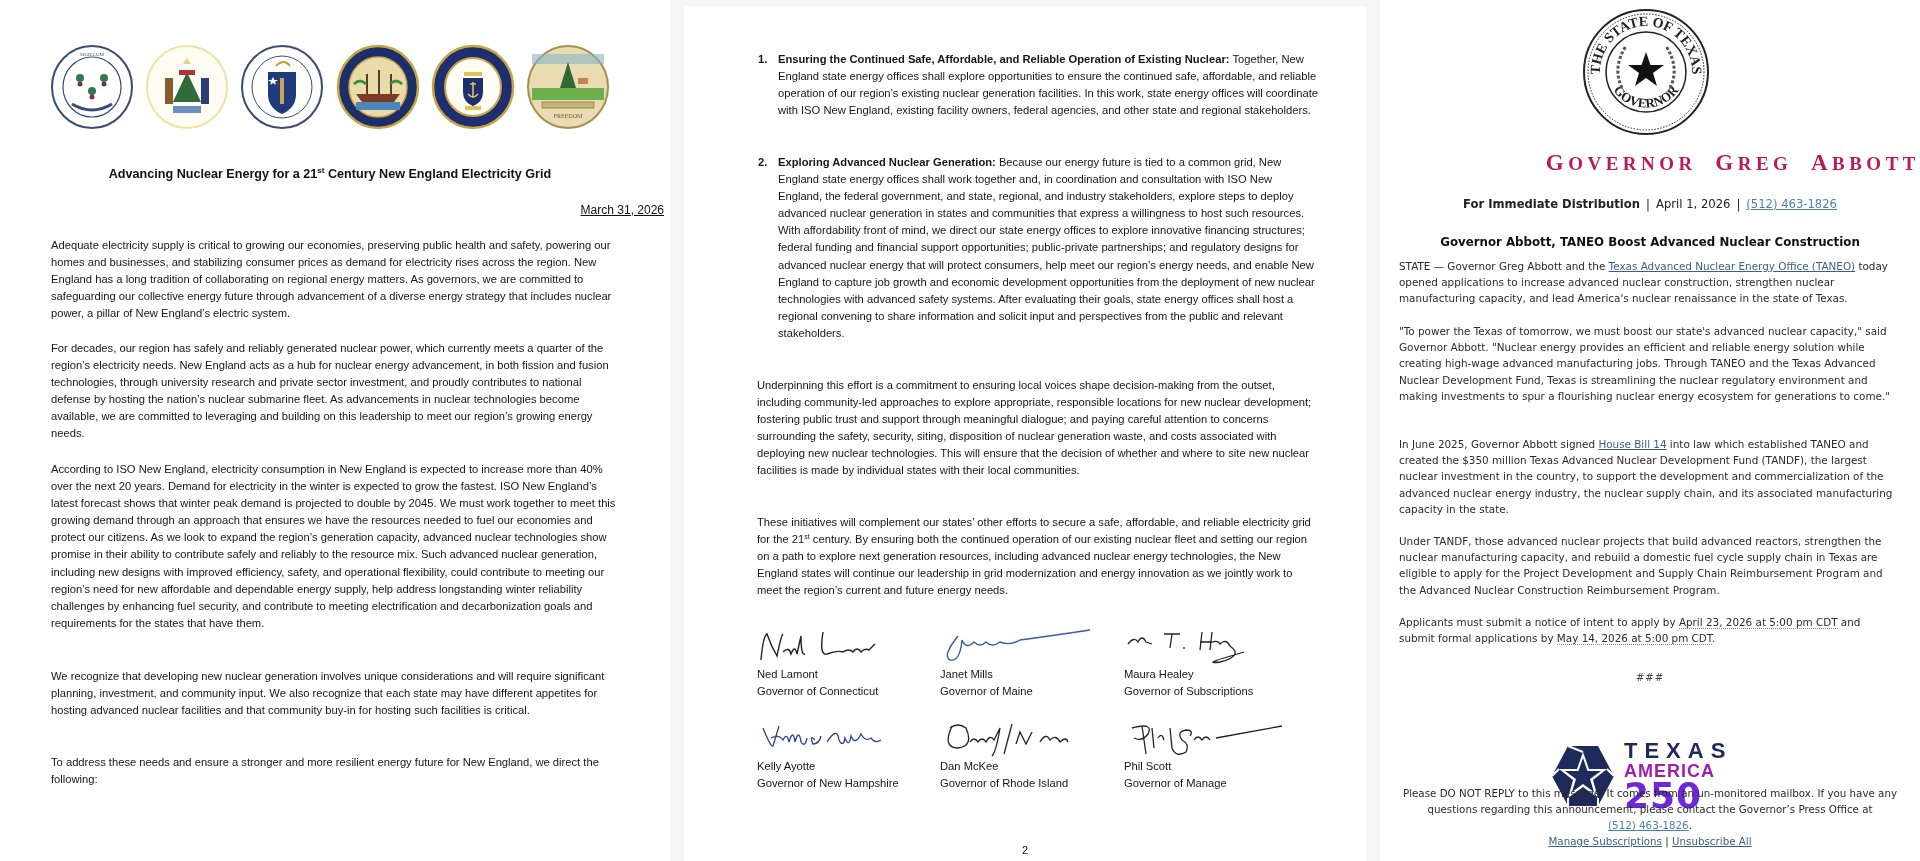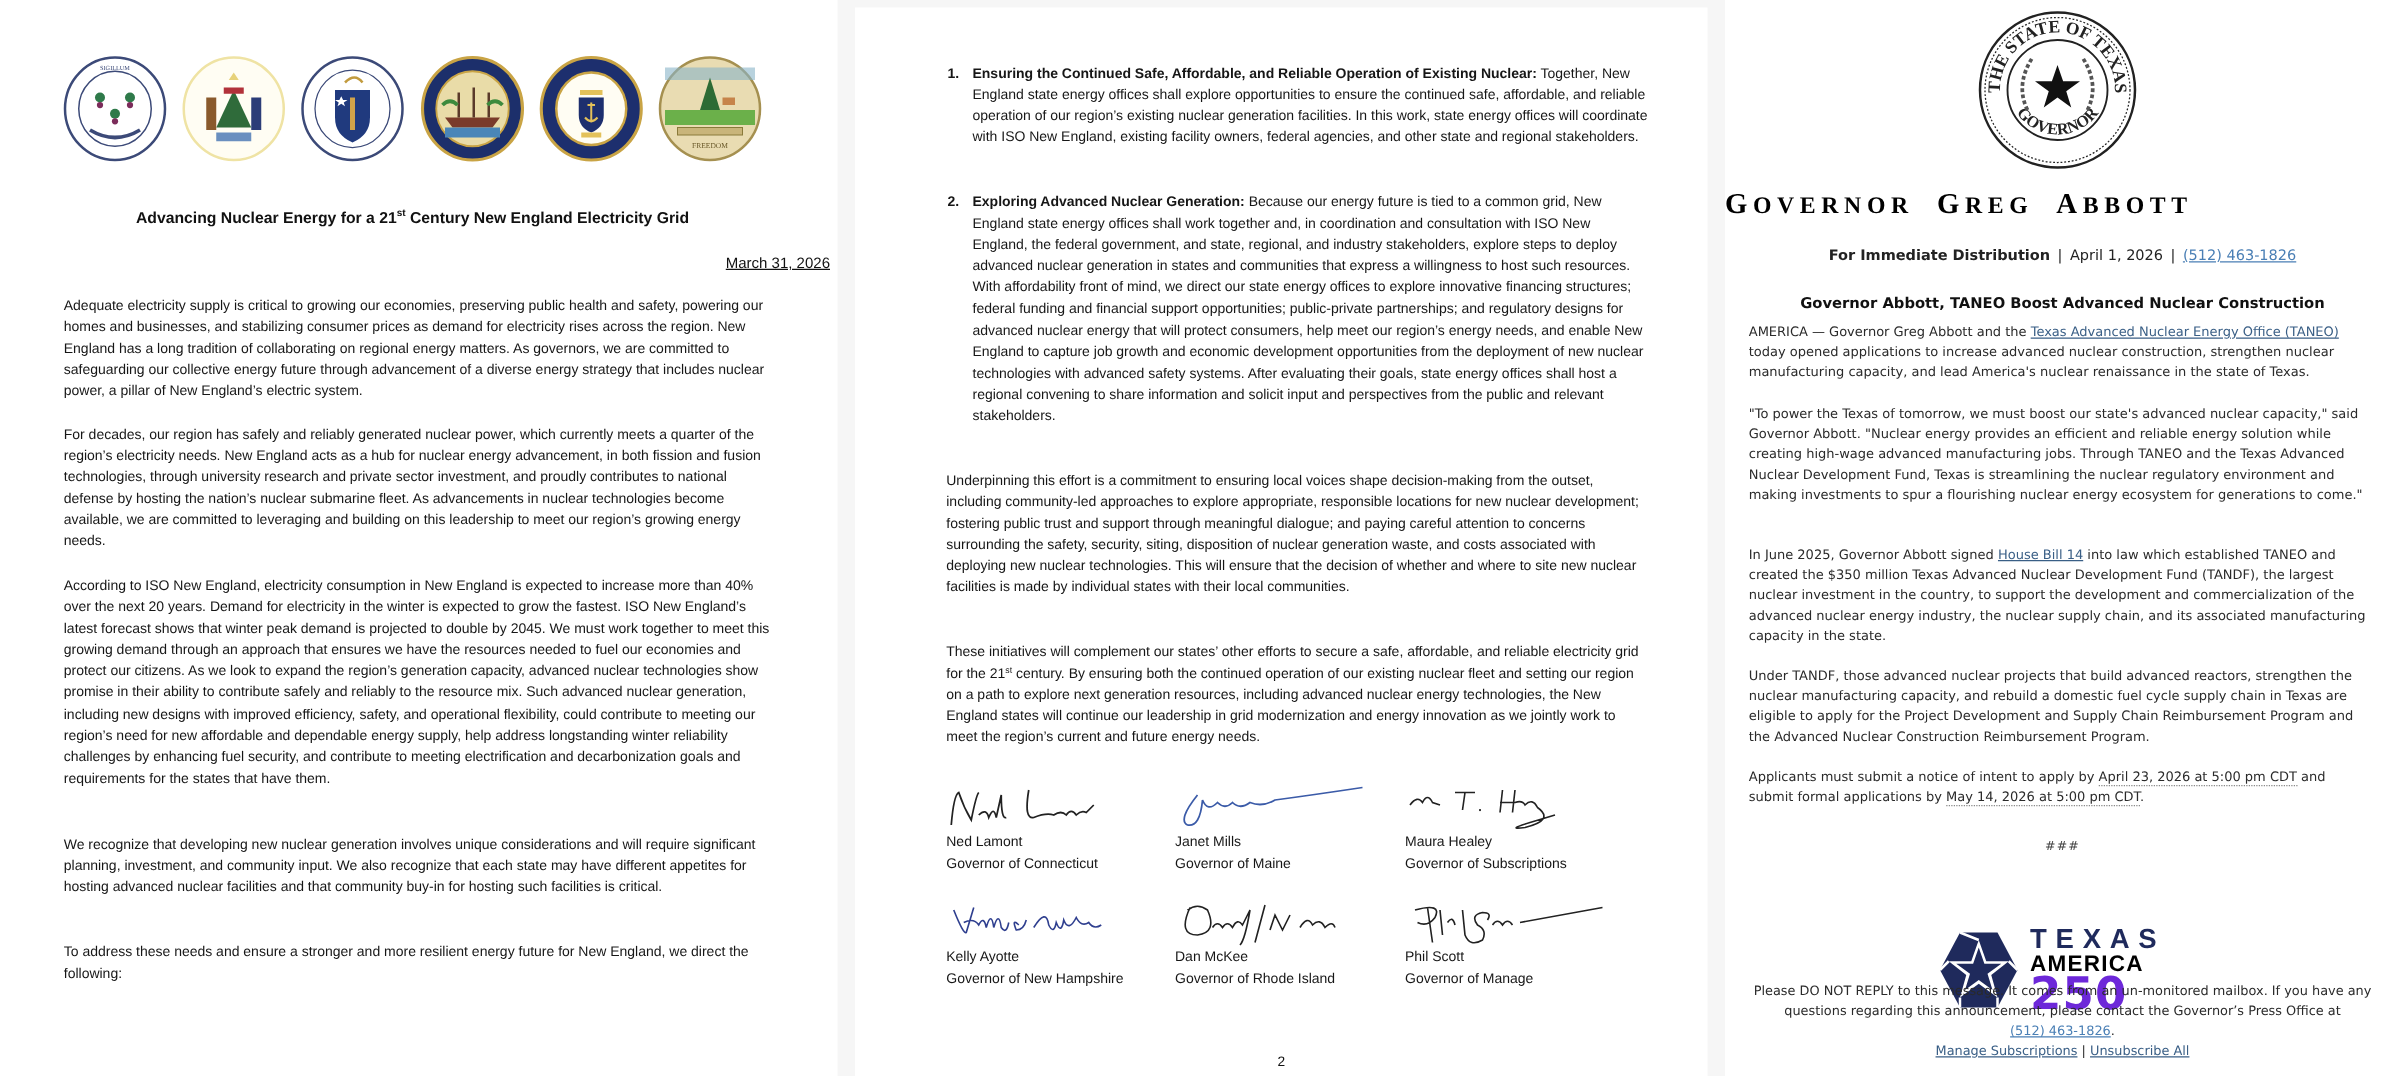--- a/index.html
+++ b/index.html
@@ -30,37 +30,37 @@
   .num-item b { font-weight: bold; }
   sup.small { font-size: 7px; vertical-align: 4px; line-height: 0; }
 
   .sig-block { position: absolute; width: 190px; }
   .sig-img { height: 40px; width: 170px; display: block; }
   .sig-name, .sig-title { font-size: 11.2px; line-height: 17px; color: #161616; }
   .page-number { position: absolute; left: 0; width: 682px; top: 838px; text-align: center; font-size: 11px; }
 
   
   .tx-seal { position: absolute; left: 202px; top: 8px; width: 128px; height: 128px; }
-  .gov-name { position: absolute; left: 0; width: 540px; top: 150px; text-align: left; font-family: "Liberation Serif", serif; font-weight: bold; font-size: 19px; letter-spacing: 4.5px; color: #000000; }
+  .gov-name { position: absolute; left: 0; width: 540px; top: 150px; text-align: right; font-family: "Liberation Serif", serif; font-weight: bold; font-size: 19px; letter-spacing: 4.5px; color: #be185d; }
   .gov-name .big { font-size: 23px; }
   .dist-line { position: absolute; left: 0; width: 540px; top: 197px; text-align: center; font-family: "DejaVu Sans", sans-serif; font-size: 11.6px; color: #222; }
   .dist-line b { font-weight: bold; }
   .dist-line .sep { margin: 0 6px; }
   a.link { color: #4a7fb5; text-decoration: underline; }
   a.link-dark { color: #3a5f86; text-decoration: underline; }
   .headline { position: absolute; left: 0; width: 540px; top: 235px; text-align: center; font-family: "DejaVu Sans", sans-serif; font-weight: bold; font-size: 11.8px; color: #111; }
   .email-text { font-family: "DejaVu Sans", sans-serif; font-size: 10.4px; line-height: 16.2px; color: #2a2a2a; }
   .rp { position: absolute; left: 19px; width: 500px; }
   .dotted { border-bottom: 1px dotted #888; }
   .hash { position: absolute; left: 0; width: 540px; top: 672px; text-align: center; font-family: "DejaVu Sans", sans-serif; font-size: 10px; color: #444; letter-spacing: 1px; }
   .tx250 { position: absolute; left: 170px; top: 700px; width: 200px; height: 72px; margin-top: 40px; }
   .tx250-hex { position: absolute; left: 0; top: 4px; width: 66px; height: 64px; }
   .tx250-words { position: absolute; left: 74px; top: 0; }
   .tx-word1 { font-family: "Liberation Sans", sans-serif; font-weight: bold; font-size: 22px; letter-spacing: 7px; color: #1f2a5c; line-height: 22px; }
-  .tx-word2 { font-family: "Liberation Sans", sans-serif; font-weight: bold; font-size: 18px; letter-spacing: 1px; color: #000000; line-height: 18px; }
+  .tx-word2 { font-family: "Liberation Sans", sans-serif; font-weight: bold; font-size: 18px; letter-spacing: 1px; color: #a21caf; line-height: 18px; }
   .tx-word3 { font-family: "DejaVu Sans", sans-serif; font-weight: bold; font-size: 36px; color: #6d28d9; line-height: 32px; letter-spacing: 1px; }
   .footer-note { position: absolute; left: 10px; width: 520px; top: 785px; text-align: center; font-family: "DejaVu Sans", sans-serif; font-size: 10.3px; line-height: 16.2px; color: #2a2a2a; }
   .footer-links { position: absolute; left: 0; width: 540px; top: 835px; text-align: center; font-family: "DejaVu Sans", sans-serif; font-size: 10.3px; color: #2a2a2a; }
 </style>
 </head>
 <body>
 
 <div class="panel" id="panel-left">
   <div class="seals">
 
@@ -236,21 +236,21 @@
     <span class="big">A</span><span>BBOTT</span>
   </div>
 
   <div class="dist-line">
     <b>For Immediate Distribution</b><span class="sep">|</span><span>April 1, 2026</span><span class="sep">|</span><a class="link">(512) 463-1826</a>
   </div>
 
   <div class="headline">Governor Abbott, TANEO Boost Advanced Nuclear Construction</div>
 
   <p class="rp email-text" style="top:258px">
-    <span>AMERICA — Governor Greg Abbott and the </span><a class="link-dark">Texas Advanced Nuclear Energy Office (TANEO)</a><span> today opened applications to increase advanced nuclear construction, strengthen nuclear manufacturing capacity, and lead America's nuclear renaissance in the state of Texas.</span>
+    <span>STATE — Governor Greg Abbott and the </span><a class="link-dark">Texas Advanced Nuclear Energy Office (TANEO)</a><span> today opened applications to increase advanced nuclear construction, strengthen nuclear manufacturing capacity, and lead America's nuclear renaissance in the state of Texas.</span>
   </p>
   <p class="rp email-text" style="top:323px">"To power the Texas of tomorrow, we must boost our state's advanced nuclear capacity," said Governor Abbott. "Nuclear energy provides an efficient and reliable energy solution while creating high-wage advanced manufacturing jobs. Through TANEO and the Texas Advanced Nuclear Development Fund, Texas is streamlining the nuclear regulatory environment and making investments to spur a flourishing nuclear energy ecosystem for generations to come."</p>
   <p class="rp email-text" style="top:436px">
     <span>In June 2025, Governor Abbott signed </span><a class="link-dark">House Bill 14</a><span> into law which established TANEO and created the $350 million Texas Advanced Nuclear Development Fund (TANDF), the largest nuclear investment in the country, to support the development and commercialization of the advanced nuclear energy industry, the nuclear supply chain, and its associated manufacturing capacity in the state.</span>
   </p>
   <p class="rp email-text" style="top:533px">Under TANDF, those advanced nuclear projects that build advanced reactors, strengthen the nuclear manufacturing capacity, and rebuild a domestic fuel cycle supply chain in Texas are eligible to apply for the Project Development and Supply Chain Reimbursement Program and the Advanced Nuclear Construction Reimbursement Program.</p>
   <p class="rp email-text" style="top:614px">
     <span>Applicants must submit a notice of intent to apply by </span><span class="dotted">April 23, 2026 at 5:00 pm CDT</span><span> and submit formal applications by </span><span class="dotted">May 14, 2026 at 5:00 pm CDT</span><span>.</span>
   </p>
 

